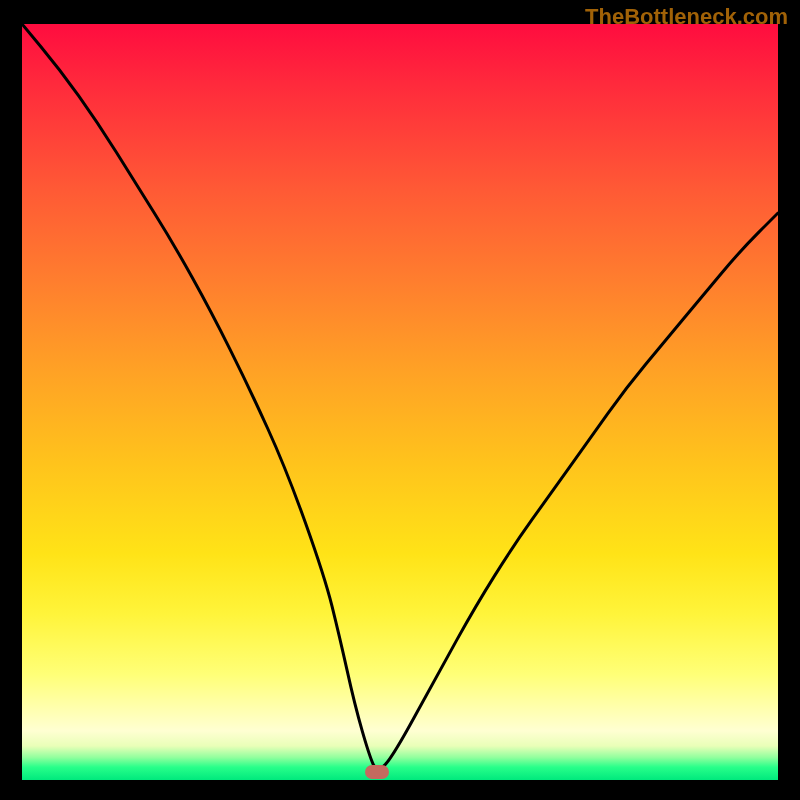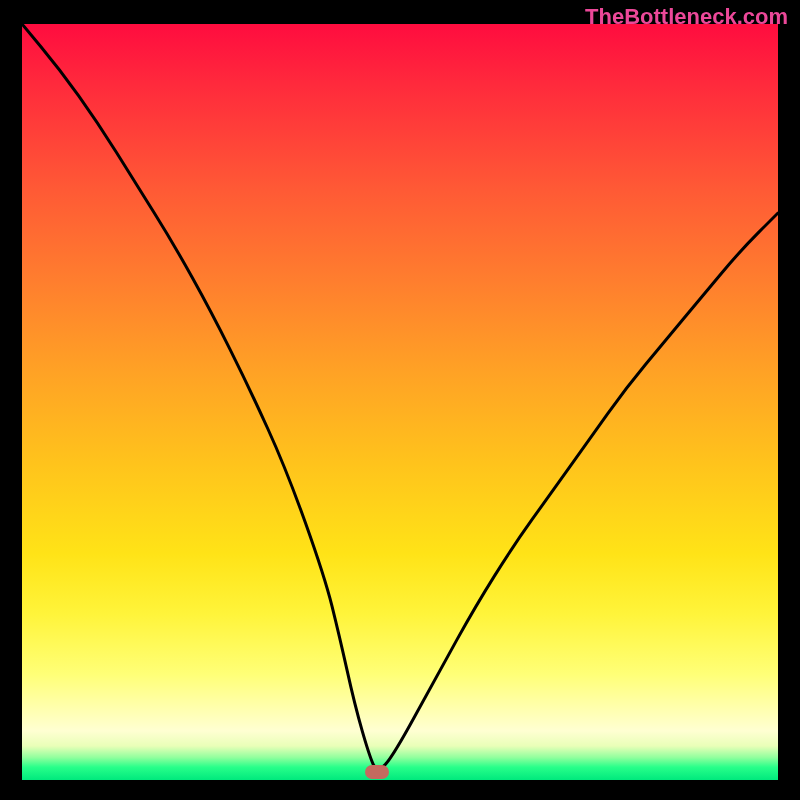--- a/index.html
+++ b/index.html
@@ -13,21 +13,21 @@
   }
   .container {
     position: relative;
     width: 800px;
     height: 800px;
   }
   .watermark {
     position: absolute;
     top: 4px;
     right: 12px;
-    color: #ec4899;
+    color: #a16207;
     font-size: 22px;
     font-weight: bold;
     z-index: 50;
   }
   .plot-area {
     position: absolute;
     left: 22px;
     top: 24px;
     width: 756px;
     height: 756px;

